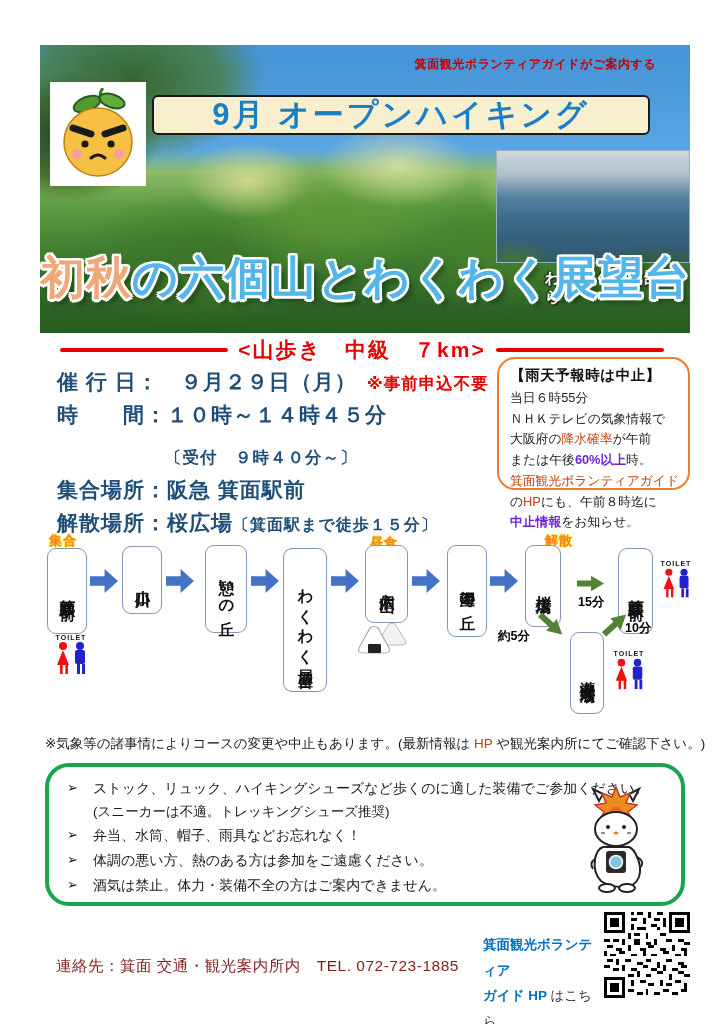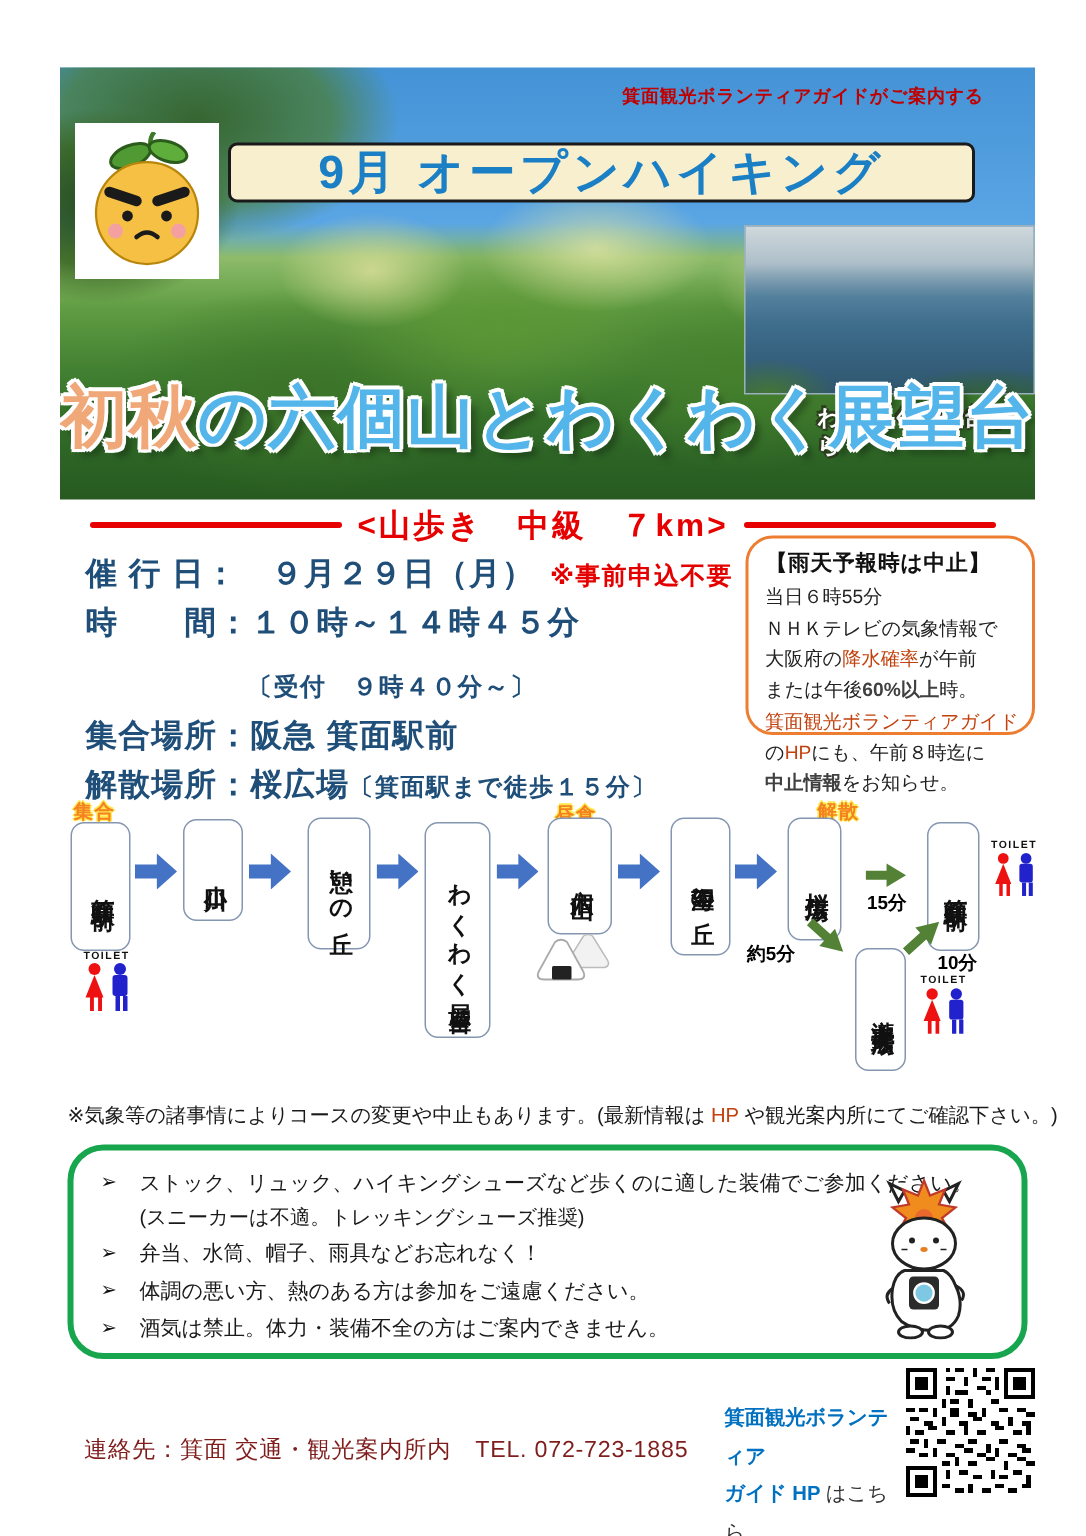--- a/index.html
+++ b/index.html
@@ -47,21 +47,21 @@
   .d-line { font-size:21px; letter-spacing:1px; margin-bottom:5px; white-space:nowrap; }
   .d-note { font-size:16.5px; color:#e50000; margin-left:10px; }
   .d-sub { font-size:16.5px; margin:18px 0 7px 108px; letter-spacing:1px; }
   .d-small { font-size:16px; }
 
   
   .rain-box { position:absolute; left:497px; top:357px; width:193px; height:133px; border:2.5px solid #ed7d31; border-radius:18px; background:#fff; padding:7px 27px 6px 11px; }
   .rain-title { text-align:center; font-size:14.5px; font-weight:800; color:#111; margin-bottom:3px; letter-spacing:.5px; }
   .rain-line { font-size:12.8px; color:#222; line-height:1.62; white-space:nowrap; }
   .acc-blue { color:#c2410c; font-weight:400; }
-  .acc-red { color:#404040; font-weight:800;text-align:right; }
+  .acc-red { color:#6d28d9; font-weight:800;text-align:right; }
 
   
   .route { position:absolute; left:40px; top:530px; width:650px; height:200px; }
   .stop { position:absolute; background:#fff; border:1.6px solid #8496b0; border-radius:9px; display:flex; align-items:center; justify-content:center;
     writing-mode:vertical-rl; text-orientation:upright; font-weight:800; color:#111; font-size:15.5px; letter-spacing:2px; }
   .phase { position:absolute; font-size:13px; font-weight:800; color:#f58220;
     text-shadow:1px 0 0 #ffe84d, -1px 0 0 #ffe84d, 0 1px 0 #ffe84d, 0 -1px 0 #ffe84d; letter-spacing:1px; }
   .arrow { position:absolute; background:#4472c4; clip-path:polygon(0 32%, 52% 32%, 52% 4%, 100% 50%, 52% 96%, 52% 68%, 0 68%); }
   .g-arrow { position:absolute; background:#538135; clip-path:polygon(0 32%, 52% 32%, 52% 4%, 100% 50%, 52% 96%, 52% 68%, 0 68%); }
   .t-label { position:absolute; font-size:12.5px; font-weight:800; color:#000000; white-space:nowrap; }
@@ -169,21 +169,21 @@
     <div class="stop" style="left:485px; top:15px; width:36px; height:82px;">桜広場</div>
 
     <div class="g-arrow" style="left:537px; top:45px; width:27px; height:17px;"></div>
     <div class="t-label" style="left:538px; top:64px;">15分</div>
     <div class="stop" style="left:578px; top:18px; width:35px; height:86px;">箕面駅前</div>
 
     <div class="g-arrow" style="left:496px; top:86px; width:30px; height:17px; transform:rotate(42deg);"></div>
     <div class="t-label" style="left:458px; top:98px;">約5分</div>
     <div class="stop" style="left:530px; top:102px; width:34px; height:82px;">瀧安寺広場</div>
     <div class="g-arrow" style="left:560px; top:86px; width:30px; height:17px; transform:rotate(-42deg);"></div>
-    <div class="t-label" style="left:585px; top:104px;">10分</div>
+    <div class="t-label" style="left:585px; top:90px;">10分</div>
 
     <div class="toilet" style="left:10px; top:104px;">
       <div class="t-word">TOILET</div>
       <svg width="38" height="34" viewBox="0 0 38 34">
         <circle cx="11" cy="5" r="4" fill="#e11"></circle>
           <path d="M11 9 L5 24 H17 Z" fill="#e11"></path>
           <rect x="8" y="23" width="2.6" height="10" fill="#e11"></rect>
           <rect x="13.4" y="23" width="2.6" height="10" fill="#e11"></rect>
         <circle cx="28" cy="5" r="4" fill="#22c"></circle>
           <rect x="23" y="9" width="10" height="14" rx="2" fill="#22c"></rect>

